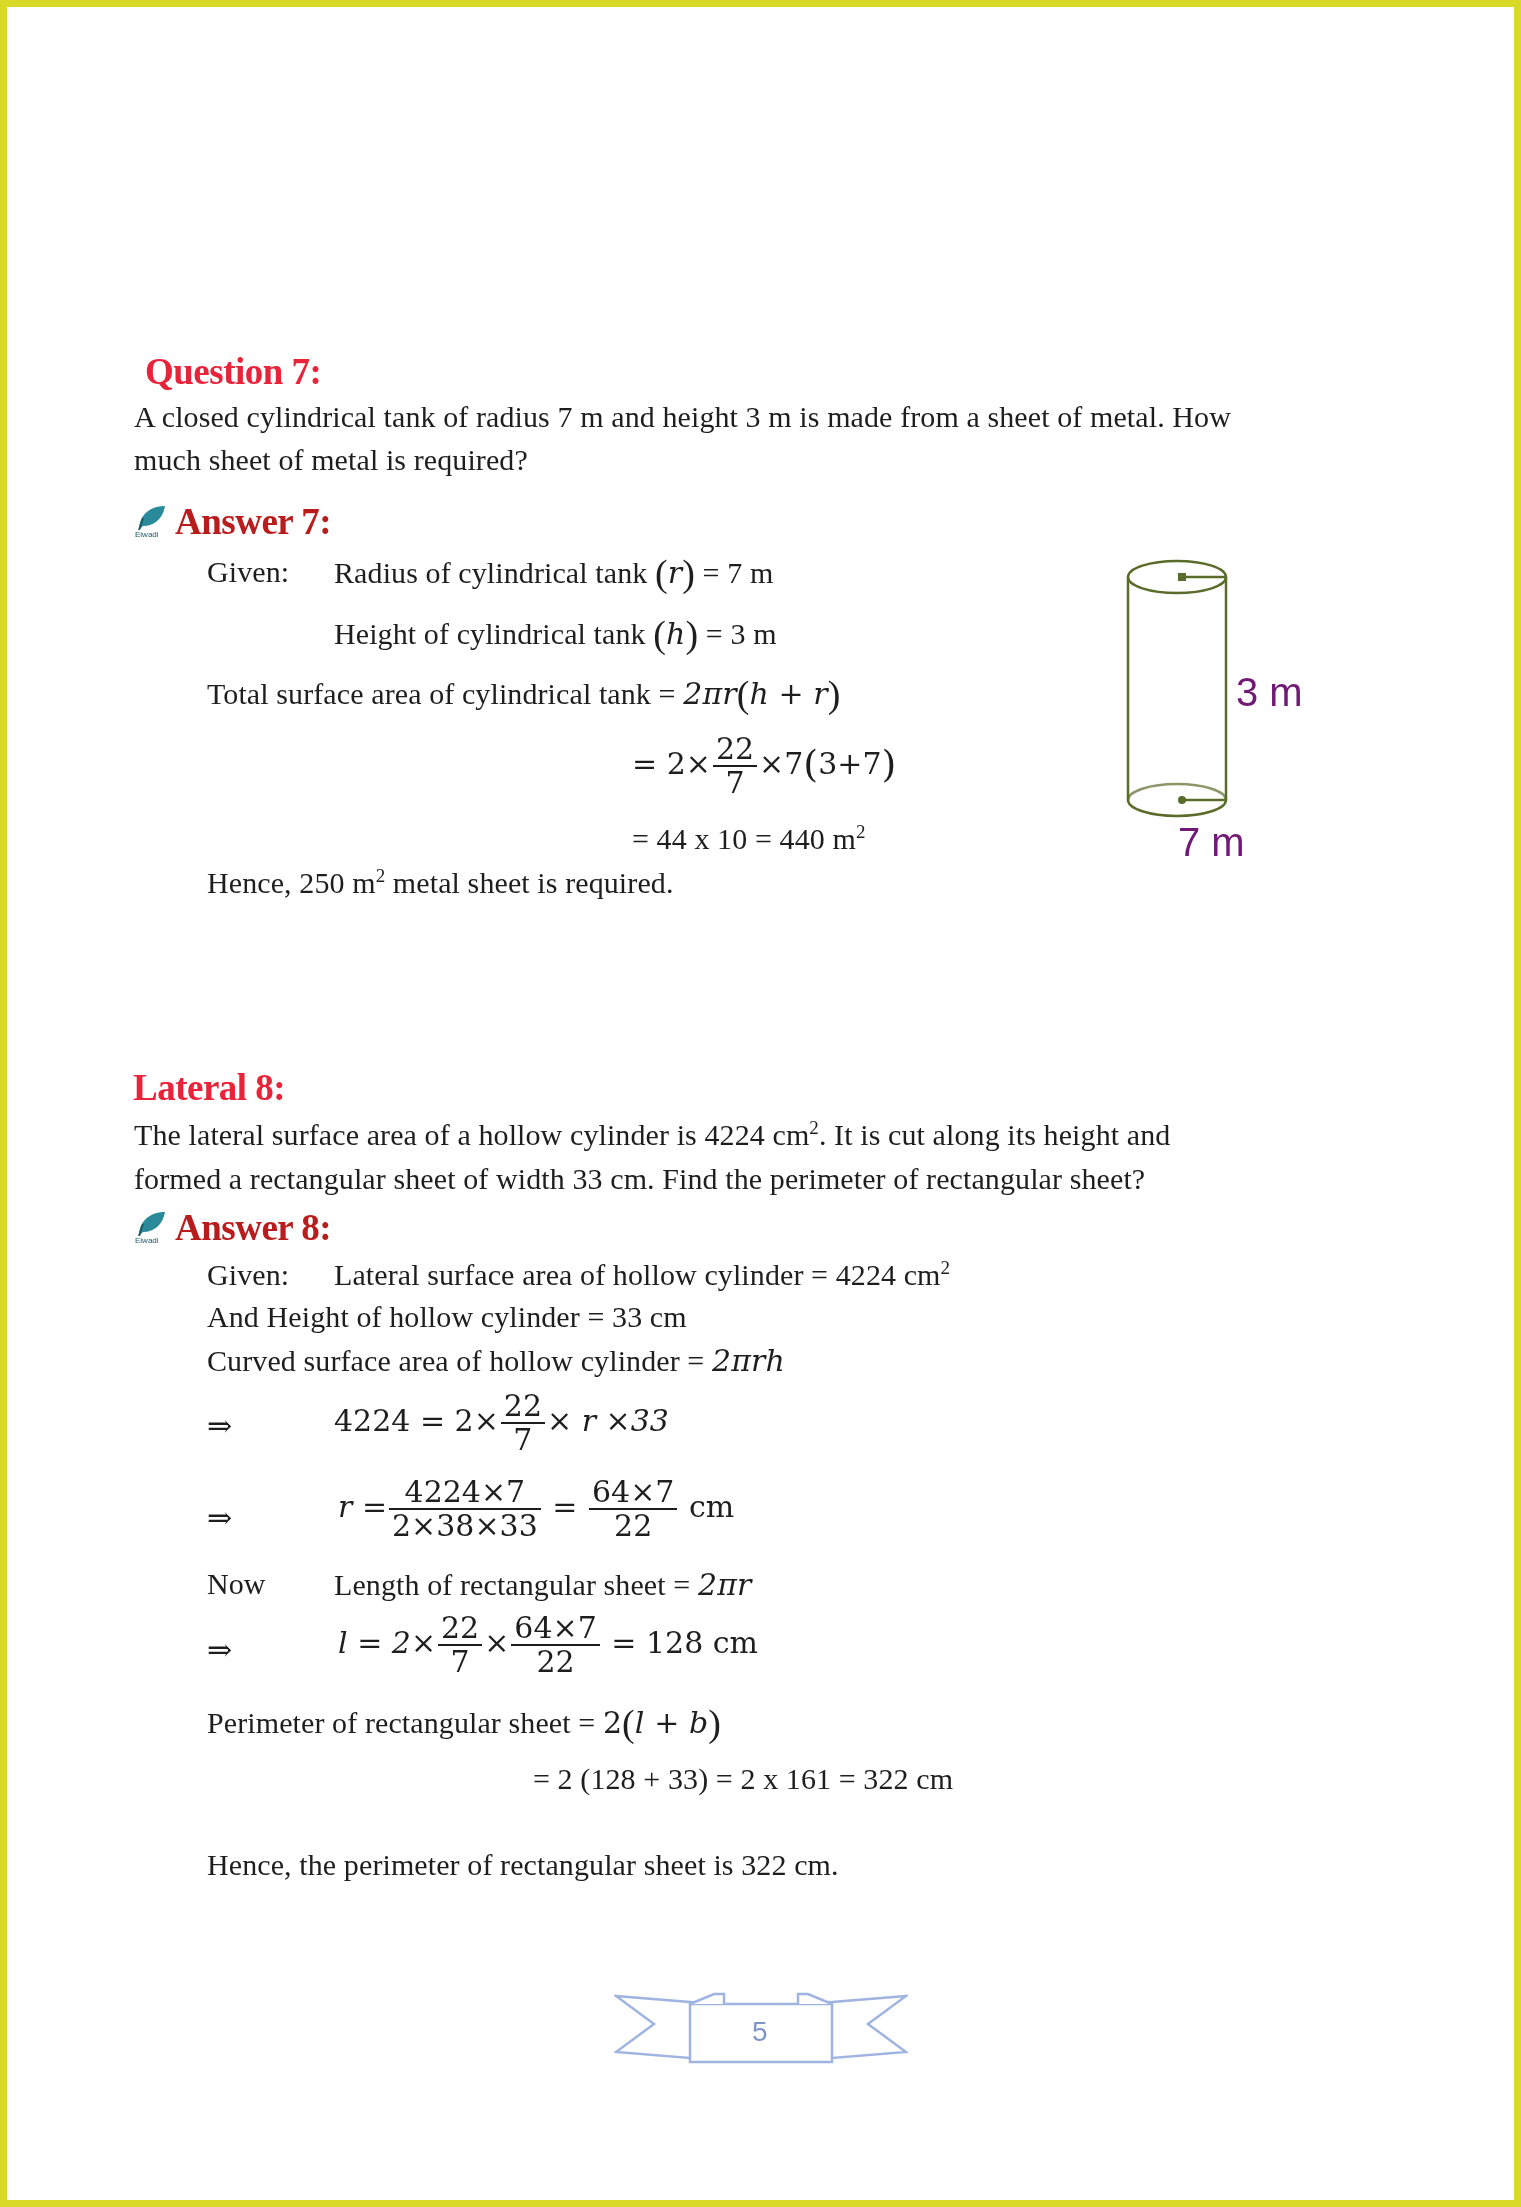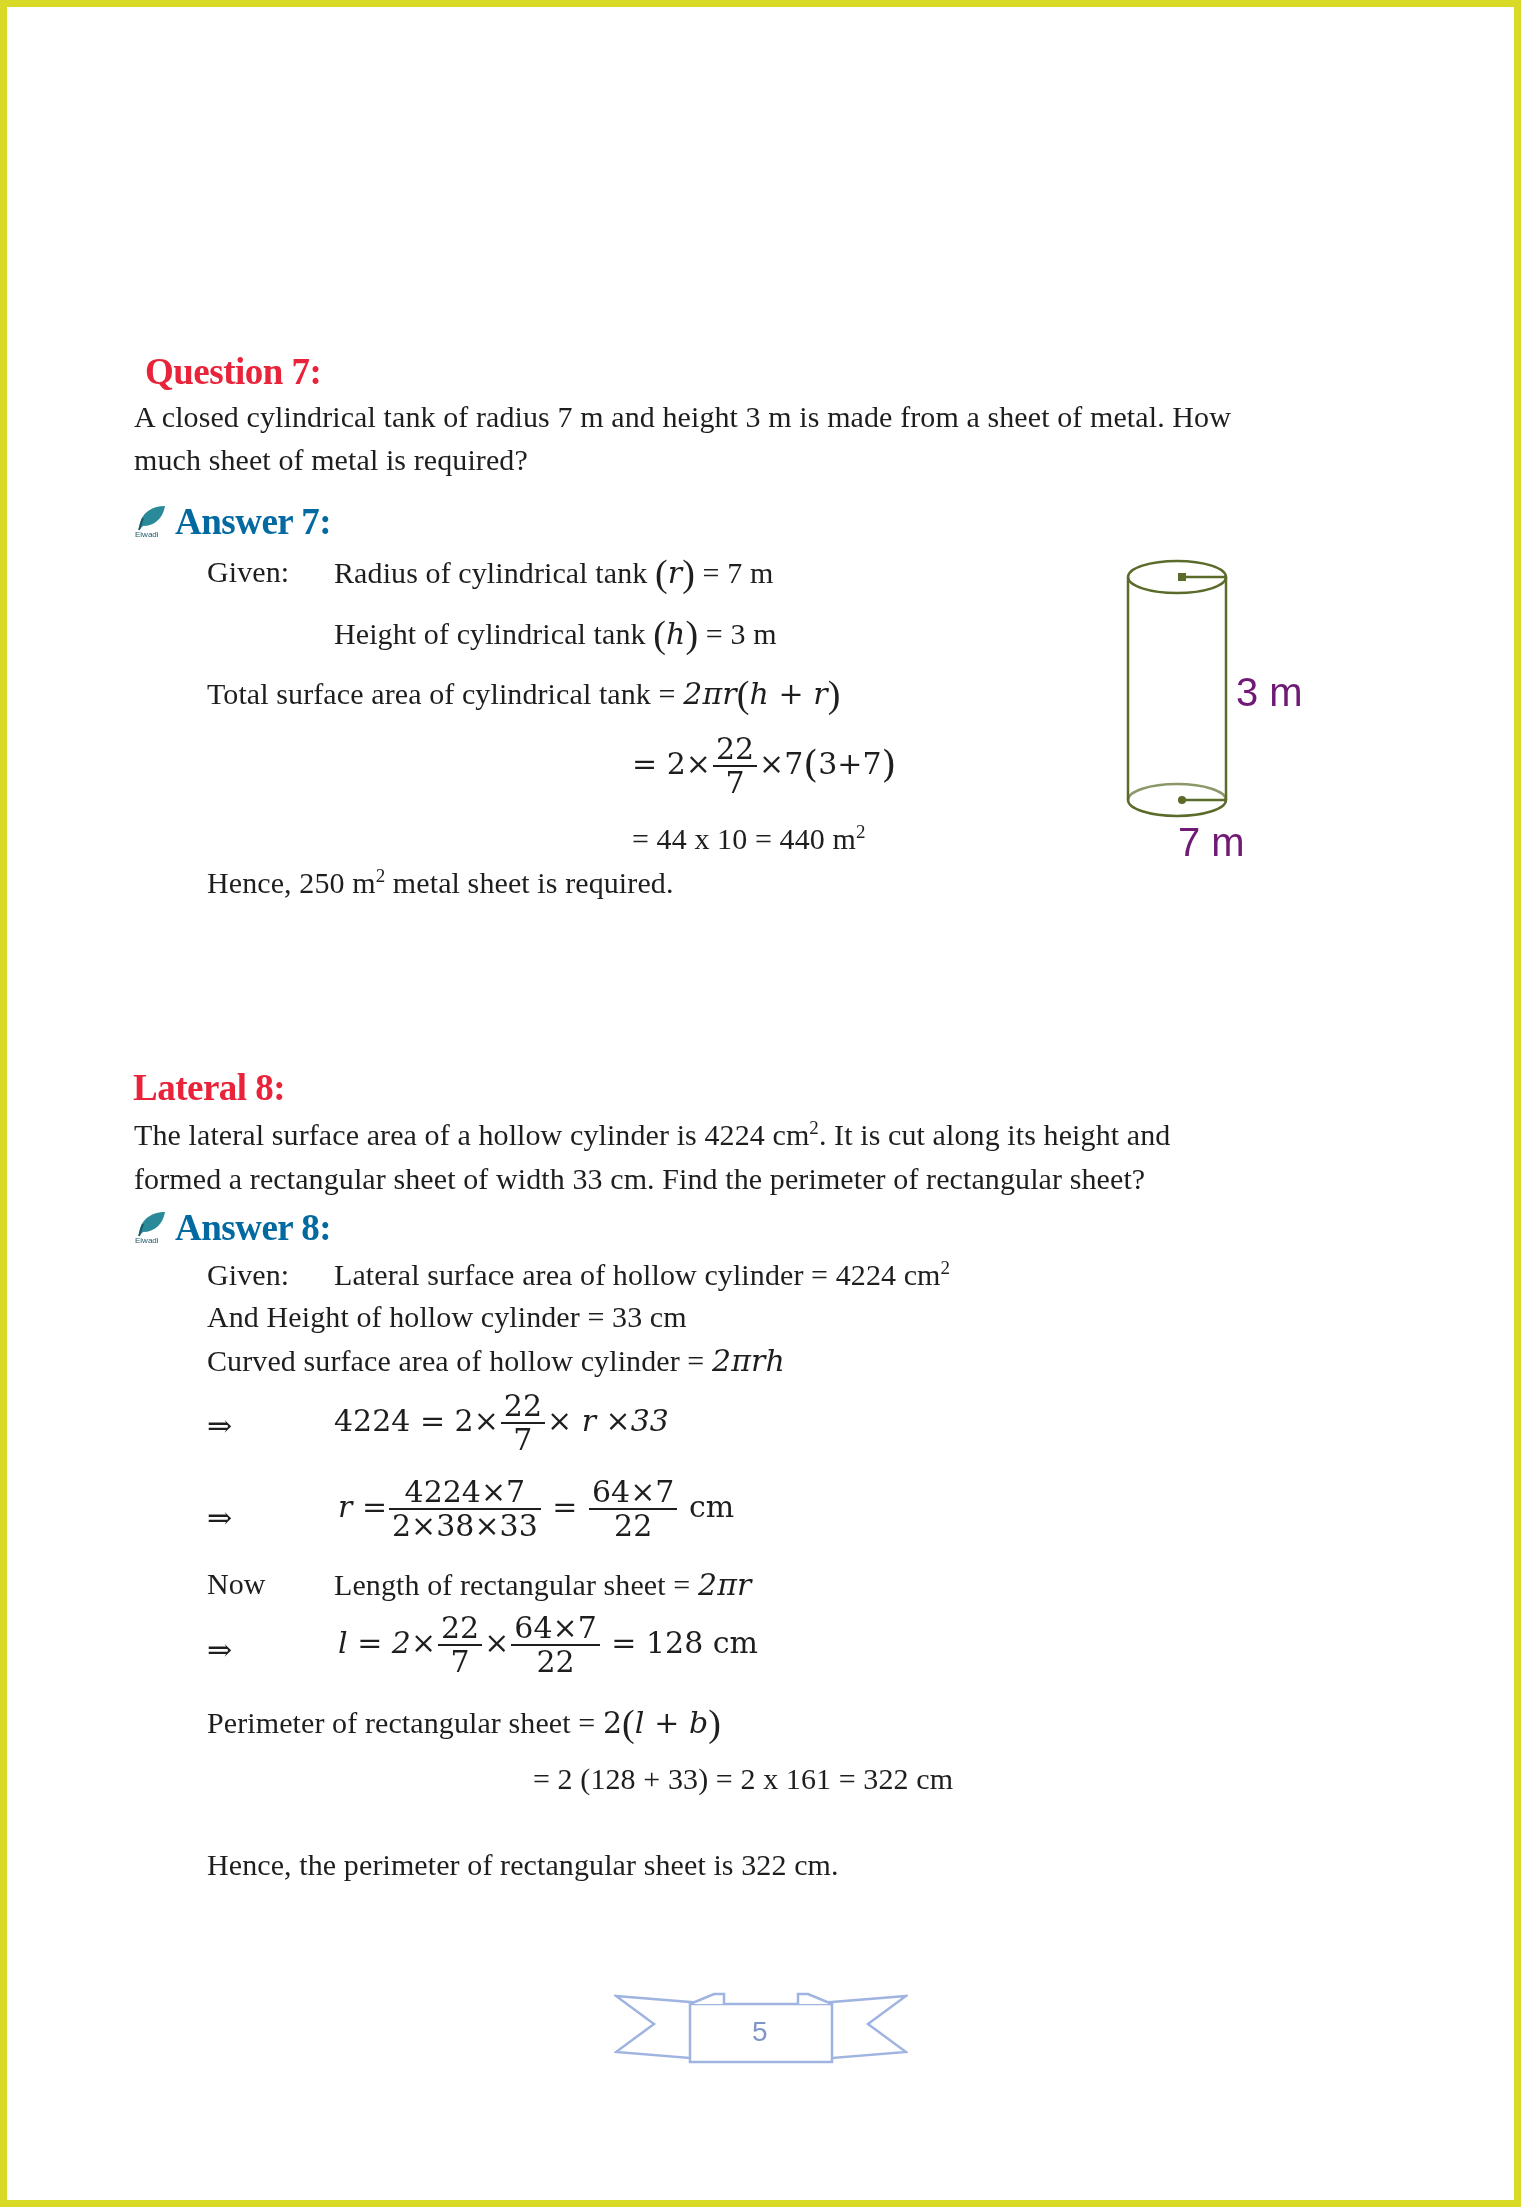--- a/index.html
+++ b/index.html
@@ -9,21 +9,21 @@
       font-family: "Liberation Serif", "DejaVu Serif", serif;
       color: #1e1e1e;
     }
     .page-border {
       position: absolute; left: 0; top: 0; width: 1521px; height: 2207px;
       box-sizing: border-box; border: 7px solid #d9d928;
       pointer-events: none;
     }
     .abs { position: absolute; white-space: nowrap; }
     .q-title { color: #e8233a; font-weight: bold; font-size: 37px; letter-spacing: -0.5px; }
-    .a-title { color: #0369a1; font-weight: bold; font-size: 37px; letter-spacing: -0.5px; }
+    .a-title { color: #b91c1c; font-weight: bold; font-size: 37px; letter-spacing: -0.5px; }
     .body-text { font-size: 30px; letter-spacing: 0.1px; }
     .math { font-family: "DejaVu Serif", "Liberation Serif", serif; font-size: 30px; }
     .it { font-style: italic; }
     sup { font-size: 19px; vertical-align: 11px; line-height: 0; }
     .frac { display: inline-block; vertical-align: middle; text-align: center; line-height: 1.05; margin: 0 2px; }
     .frac > span { display: block; padding: 0 3px; }
     .frac > .num { border-bottom: 2px solid #1e1e1e; }
     .paren { font-size: 38px; line-height: 0; vertical-align: -3px; font-weight: 200; }
     .logo { display: inline-block; width: 36px; height: 34px; vertical-align: -4px; margin-right: 6px; }
     .diagram-label { font-family: "Liberation Sans", "DejaVu Sans", sans-serif; color: #701a75; font-size: 40px; }

